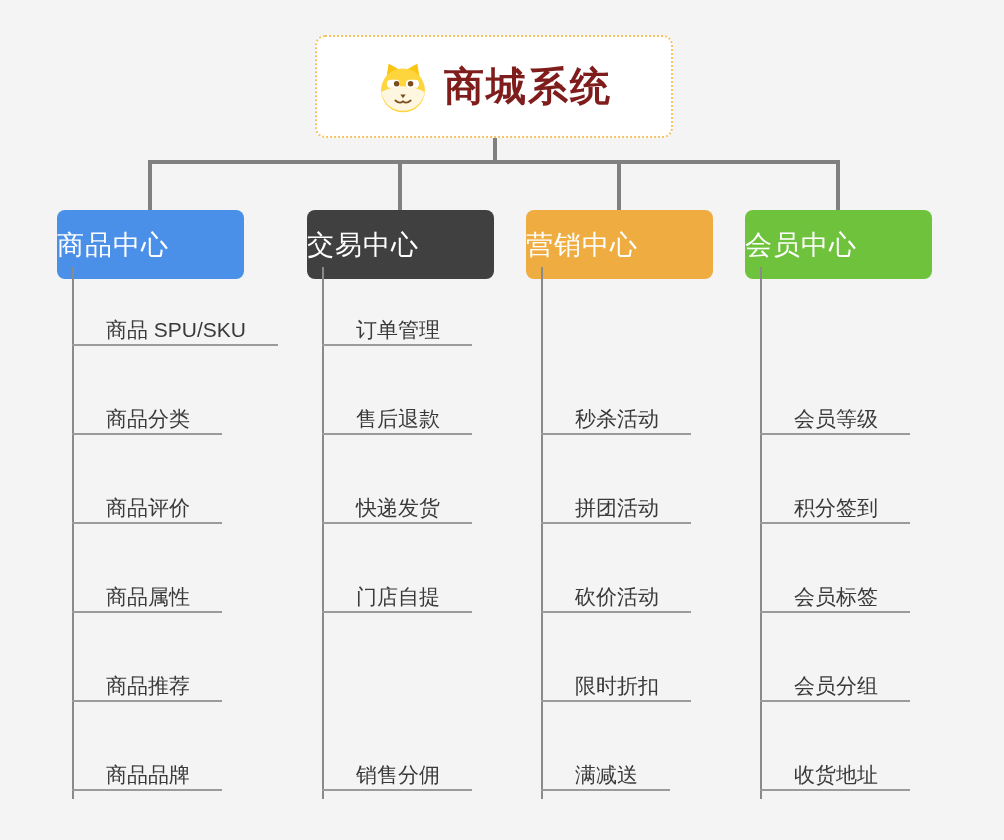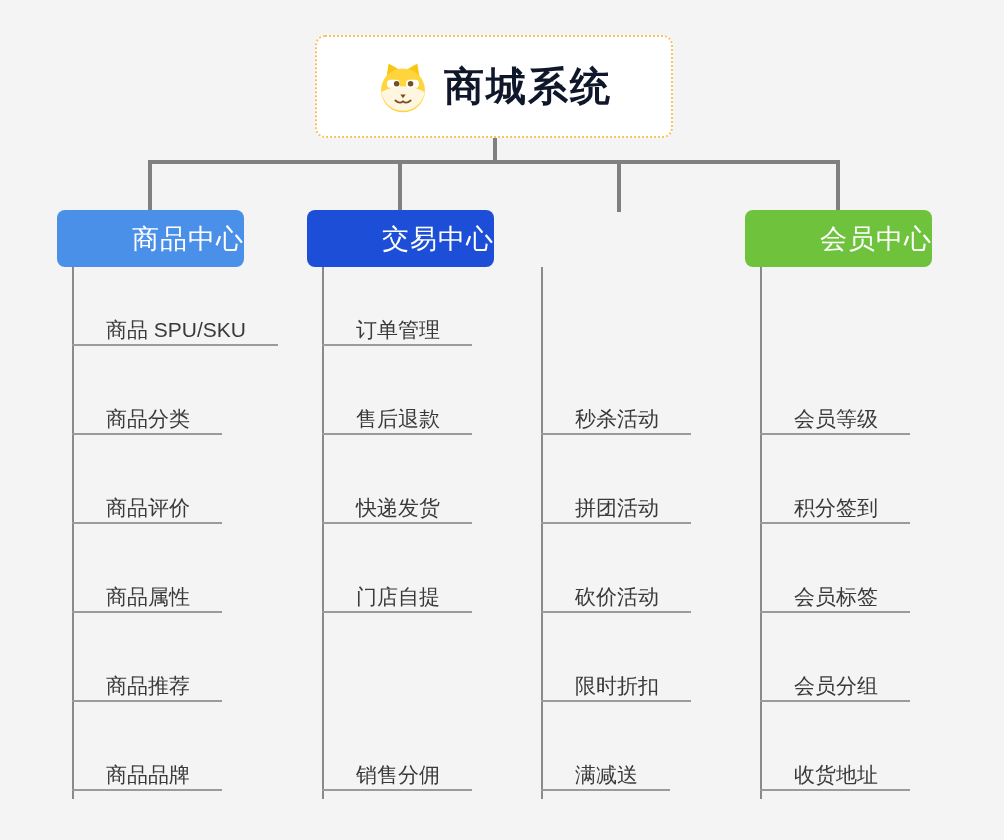--- a/index.html
+++ b/index.html
@@ -31,37 +31,37 @@
     background: #FFFFFF;
     border: 2px dotted #F6C25F;
     border-radius: 10px;
     box-sizing: border-box;
     display: flex;
     align-items: center;
     justify-content: center;
     gap: 14px;
   }
   .root-title {
-    color: #0f172a;
+    color: #7f1d1d;
     font-size: 40px;
     font-weight: bold;
     letter-spacing: 2px;
     white-space: nowrap;
   }
   .dog { width: 54px; height: 54px; display: inline-block; }
 
   
   .branch {
     position: absolute;
     top: 210px;
-    width: 187px; height: 57px;
+    width: 187px; height: 69px;
     border-radius: 8px;
     display: flex;
     align-items: center;
-    justify-content: flex-end;
+    justify-content: flex-start;
     color: #FFFFFF;
     font-size: 27px;
     letter-spacing: 1px;
     white-space: nowrap;
   }
   .branch.b0 { left: 57px; }
   .branch.b1 { left: 307px; }
   .branch.b2 { left: 526px; }
   .branch.b3 { left: 745px; }
 
@@ -124,22 +124,25 @@
         <path d="M28.8 41 h6.4 l-3.2 4.2 Z" fill="#7A4E1F"></path>
         <path d="M23 48 q5 4.5 9 1 q4 3.5 9 -1" stroke="#7A4E1F" stroke-width="2.2" fill="none" stroke-linecap="round"></path>
       </svg>
     </span>
     <span class="root-title">商城系统</span>
   </div>
 
   <div class="branch b0" style="background: rgb(74, 144, 233);">
     <span>商品中心</span>
   </div>
-  <div class="branch b1" style="background: #1d4ed8;">
+  <div class="branch b1" style="background: #404040;">
     <span>交易中心</span>
+  </div>
+  <div class="branch b2" style="background: rgb(239, 173, 65);">
+    <span>营销中心</span>
   </div>
   <div class="branch b3" style="background: rgb(110, 194, 60);">
     <span>会员中心</span>
   </div>
 
   <div class="trunk t0"></div>
   <div class="trunk t1"></div>
   <div class="trunk t2"></div>
   <div class="trunk t3"></div>
 

